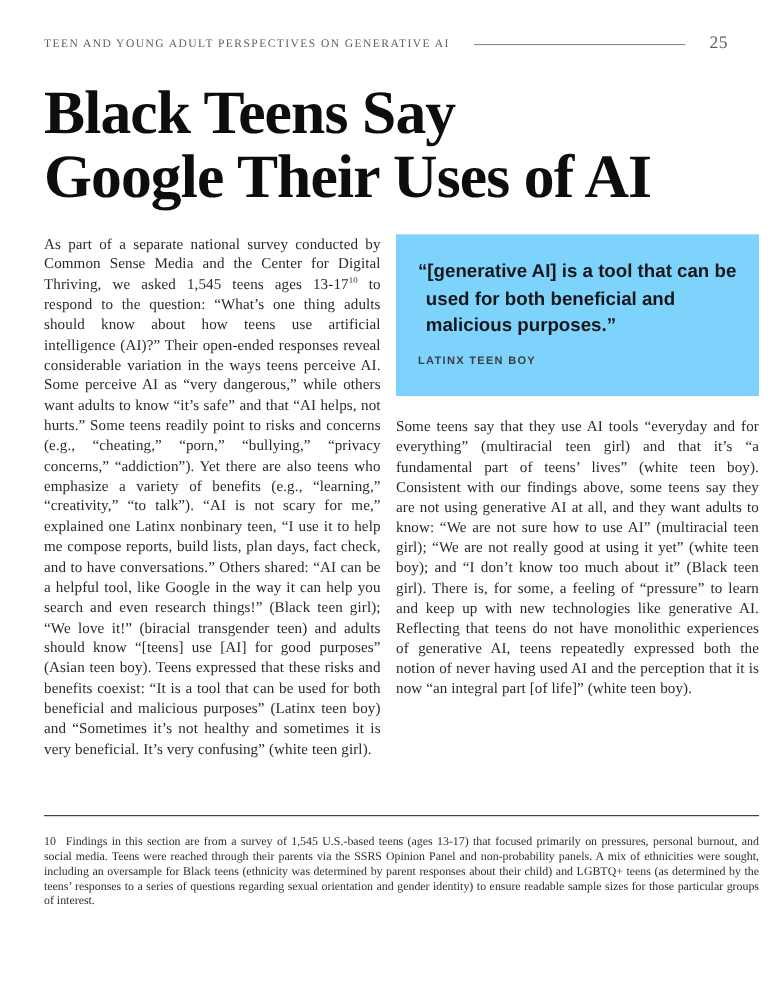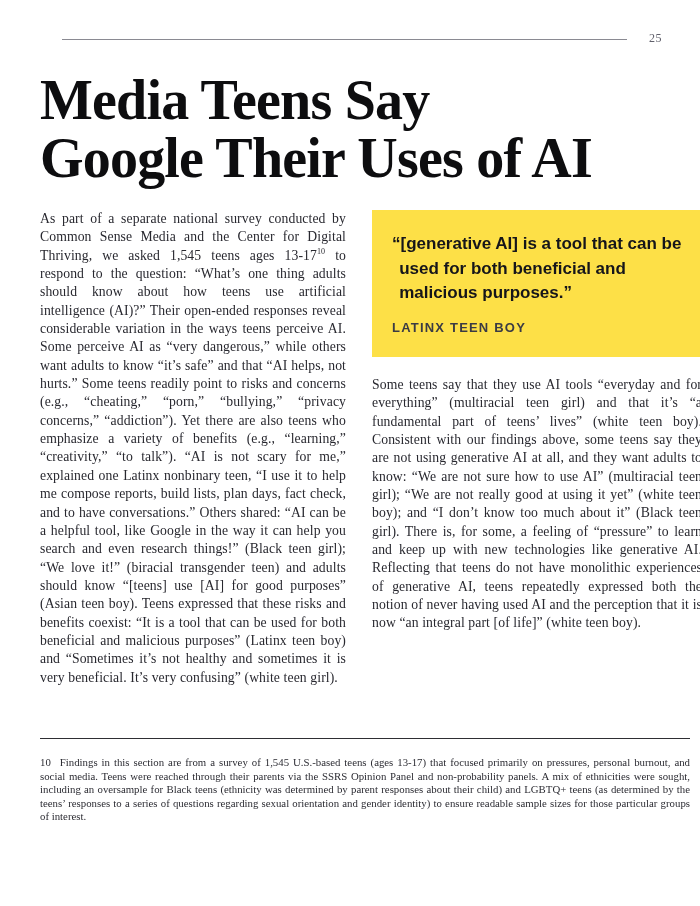--- a/index.html
+++ b/index.html
@@ -28,38 +28,38 @@
     font-weight: normal;
     white-space: nowrap;
   }
   .header-rule {
     flex: 1 1 auto;
     height: 0;
     border-top: 1px solid #8a8a92;
     margin: 1px 22px 0 22px;
   }
   .page-number {
-    font-size: 12px;
+    font-size: 16px;
     letter-spacing: 0.5px;
     white-space: nowrap;
   }
   
   .doc-title {
     margin-top: 26px;
     font-size: 56px;
     line-height: 57.5px;
     font-weight: 700;
     letter-spacing: -0.8px;
     color: #0d0d0f;
     font-family: "Liberation Serif", serif;
   }
   
   .columns {
     display: flex;
-    gap: 26px;
+    gap: 14px;
     margin-top: 23px;
     height: 528px;
     width: 650px;
   }
   .col-left { width: 306px; flex: 0 0 306px; }
   .col-right { width: 330px; flex: 0 0 330px; }
   .body-text {
     font-size: 13.7px;
     line-height: 18.35px;
     text-align: justify;
@@ -84,21 +84,21 @@
     font-size: 17px;
     line-height: 24.5px;
     color: #15151a;
     text-indent: -0.42em;
     padding-left: 0.42em;
   }
   .callout-attribution {
     margin-top: 14px;
     font-family: "Liberation Sans", sans-serif;
     font-weight: 700;
-    font-size: 13px;
+    font-size: 10px;
     letter-spacing: 1.2px;
     color: #3b3b44;
   }
   
   .footnote-section { width: 650px; }
   .footnote-divider {
     border: none;
     border-top: 1.3px solid #2e2e33;
     width: 650px;
   }
@@ -113,37 +113,38 @@
     display: inline-block;
     margin-right: 9px;
   }
 </style>
 </head>
 <body>
 
 <div class="page">
 
   <div class="running-header">
+    <span class="running-title">TEEN AND YOUNG ADULT PERSPECTIVES ON GENERATIVE AI</span>
     <span class="header-rule"></span>
     <span class="page-number">25</span>
   </div>
 
   <h1 class="doc-title">
-    <div>Media Teens Say</div>
+    <div>Black Teens Say</div>
     <div>Google Their Uses of AI</div>
   </h1>
 
   <div class="columns">
 
     <div class="col-left">
       <p class="body-text"><span>As part of a separate national survey conducted by Common Sense Media and the Center for Digital Thriving, we asked 1,545 teens ages 13-17</span><sup>10</sup><span> to respond to the question: “What’s one thing adults should know about how teens use artificial intelligence (AI)?” Their open-ended responses reveal considerable variation in the ways teens perceive AI. Some perceive AI as “very dangerous,” while others want adults to know “it’s safe” and that “AI helps, not hurts.” Some teens readily point to risks and concerns (e.g., “cheating,” “porn,” “bullying,” “privacy concerns,” “addiction”). Yet there are also teens who emphasize a variety of benefits (e.g., “learning,” “creativity,” “to talk”). “AI is not scary for me,” explained one Latinx nonbinary teen, “I use it to help me compose reports, build lists, plan days, fact check, and to have conversations.” Others shared: “AI can be a helpful tool, like Google in the way it can help you search and even research things!” (Black teen girl); “We love it!” (biracial transgender teen) and adults should know “[teens] use [AI] for good purposes” (Asian teen boy). Teens expressed that these risks and benefits coexist: “It is a tool that can be used for both beneficial and malicious purposes” (Latinx teen boy) and “Sometimes it’s not healthy and sometimes it is very beneficial. It’s very confusing” (white teen girl).</span></p>
     </div>
 
     <div class="col-right">
-      <div class="callout" style="background: #fde047;">
+      <div class="callout" style="background: #7dd3fc;">
         <p class="callout-quote">“[generative AI] is a tool that can be used for both beneficial and malicious purposes.”</p>
         <p class="callout-attribution">LATINX TEEN BOY</p>
       </div>
       <p class="body-text">Some teens say that they use AI tools “everyday and for everything” (multiracial teen girl) and that it’s “a fundamental part of teens’ lives” (white teen boy). Consistent with our findings above, some teens say they are not using generative AI at all, and they want adults to know: “We are not sure how to use AI” (multiracial teen girl); “We are not really good at using it yet” (white teen boy); and “I don’t know too much about it” (Black teen girl). There is, for some, a feeling of “pressure” to learn and keep up with new technologies like generative AI. Reflecting that teens do not have monolithic experiences of generative AI, teens repeatedly expressed both the notion of never having used AI and the perception that it is now “an integral part [of life]” (white teen boy).</p>
     </div>
 
   </div>
 
   <div class="footnote-section">
     <hr class="footnote-divider">

